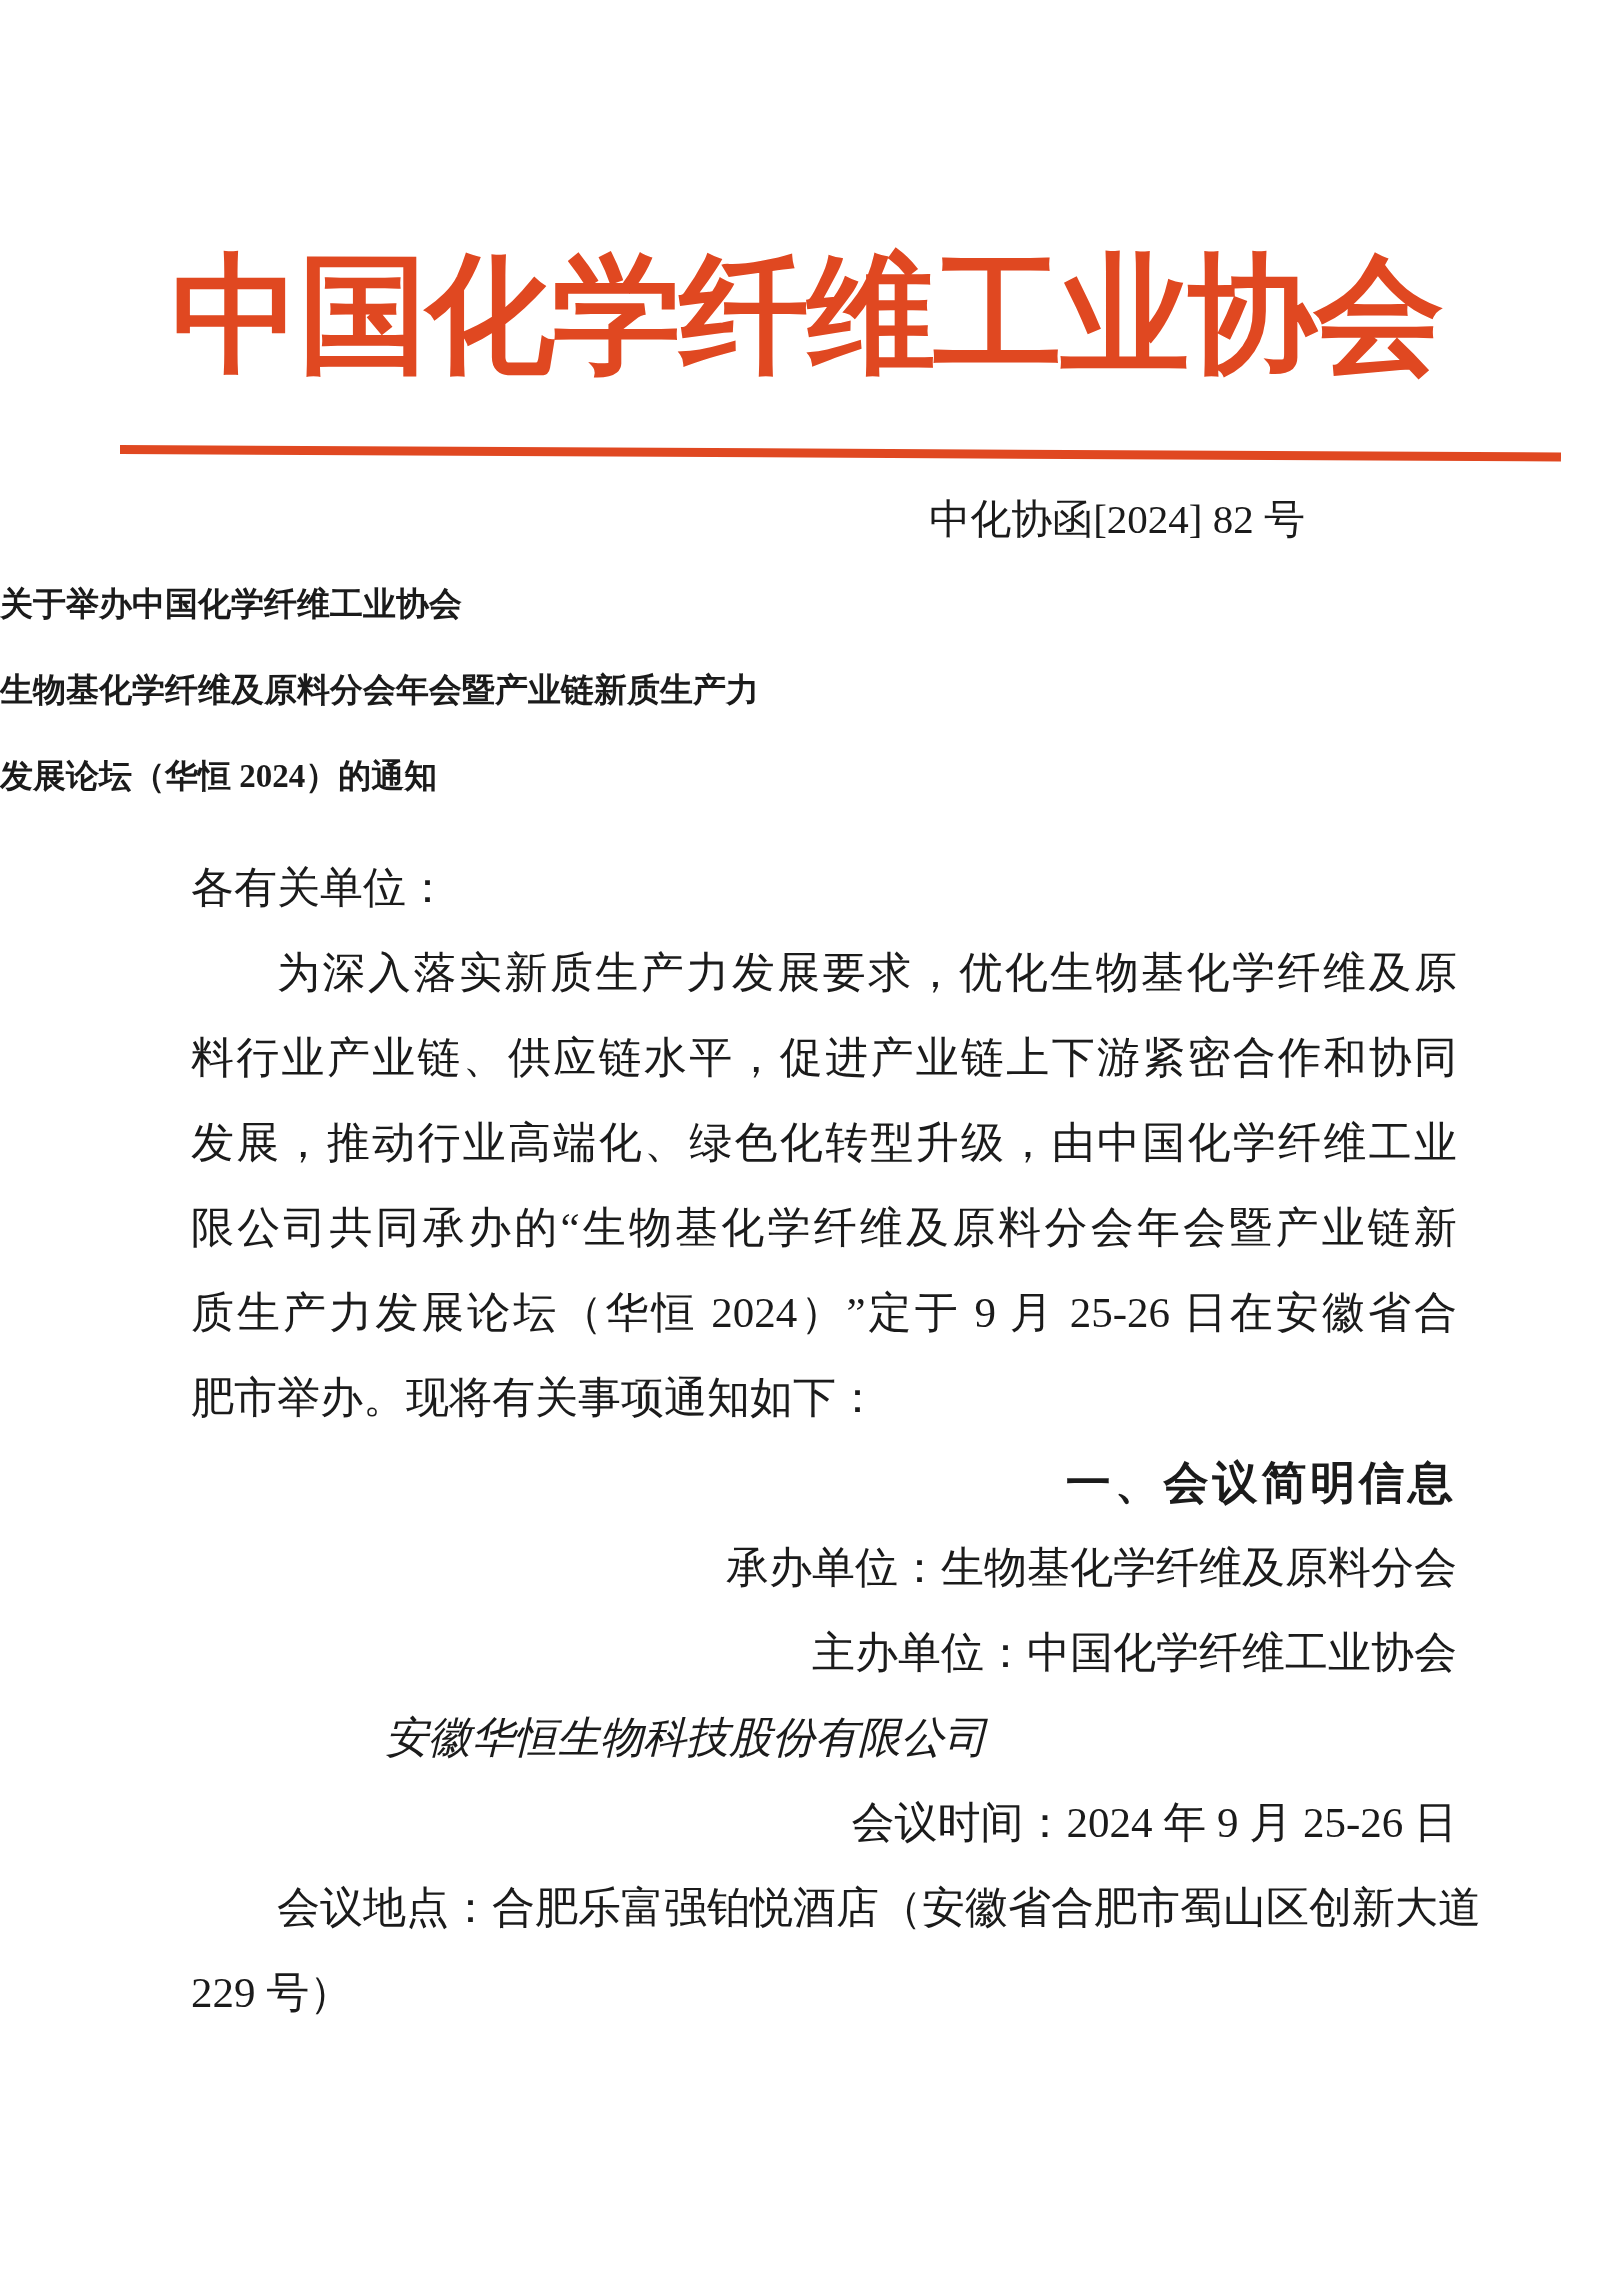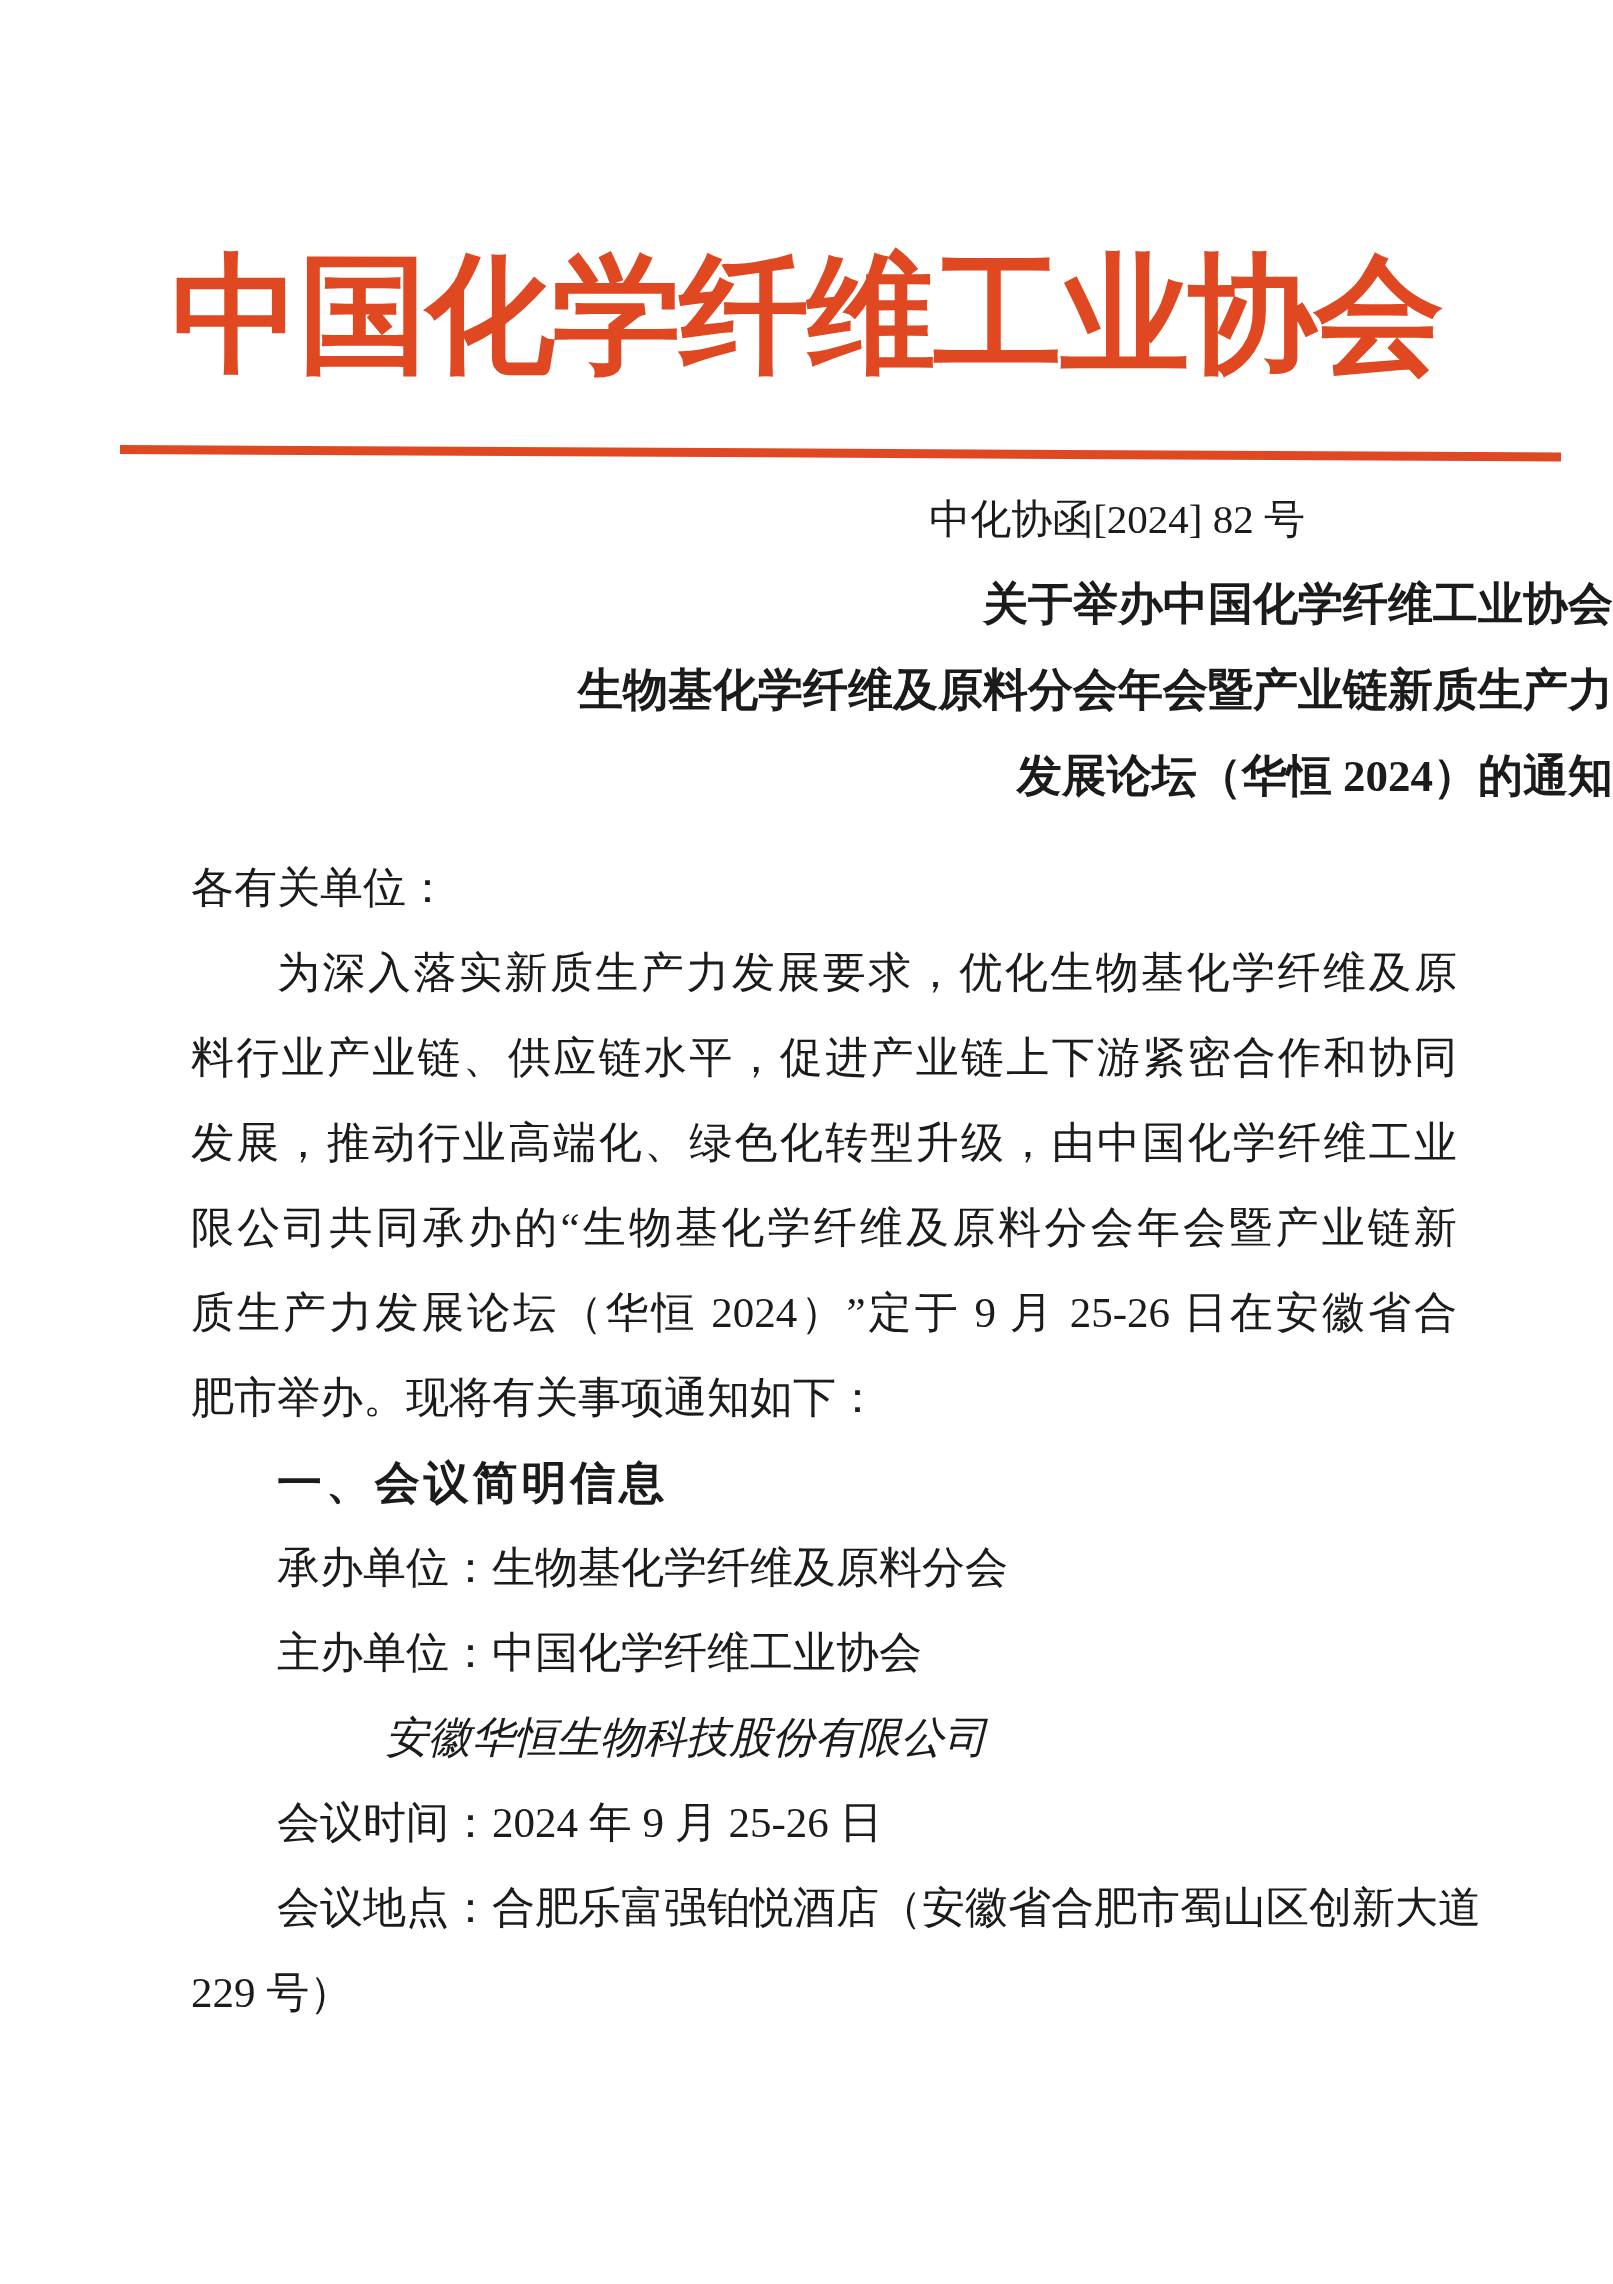--- a/index.html
+++ b/index.html
@@ -30,44 +30,44 @@
     transform-origin:left center;
   }
   .doc-number{
     position:absolute;top:493px;right:308px;
     font-size:41px;line-height:53px;
     white-space:nowrap;
   }
   
   .title-block{
     position:absolute;top:561px;left:0;right:0;
-    text-align:right;
+    text-align:left;
     font-weight:700;
-    font-size:45px;
+    font-size:33px;
   }
   .title-line{
     height:86px;line-height:86px;
     white-space:nowrap;
   }
   
   .body-block{
     position:absolute;top:845px;left:191px;
     width:1266px;
     font-size:43px;
   }
   .line{
     height:85px;line-height:85px;
   }
   .nowrap{white-space:nowrap;}
   .stretch{
     text-align:justify;
     text-align-last:justify;
     text-justify:inter-character;
   }
-  .indent{text-indent:86px;}
+  .indent{text-indent:86px;text-align:right;}
   .indent-deep{padding-left:194px;font-style:italic;}
   .section-heading{
     font-family:"Liberation Sans","DejaVu Sans",sans-serif;
     font-weight:700;
     font-size:45px;
     letter-spacing:3.9px;
   }
 </style>
 </head>
 <body>

